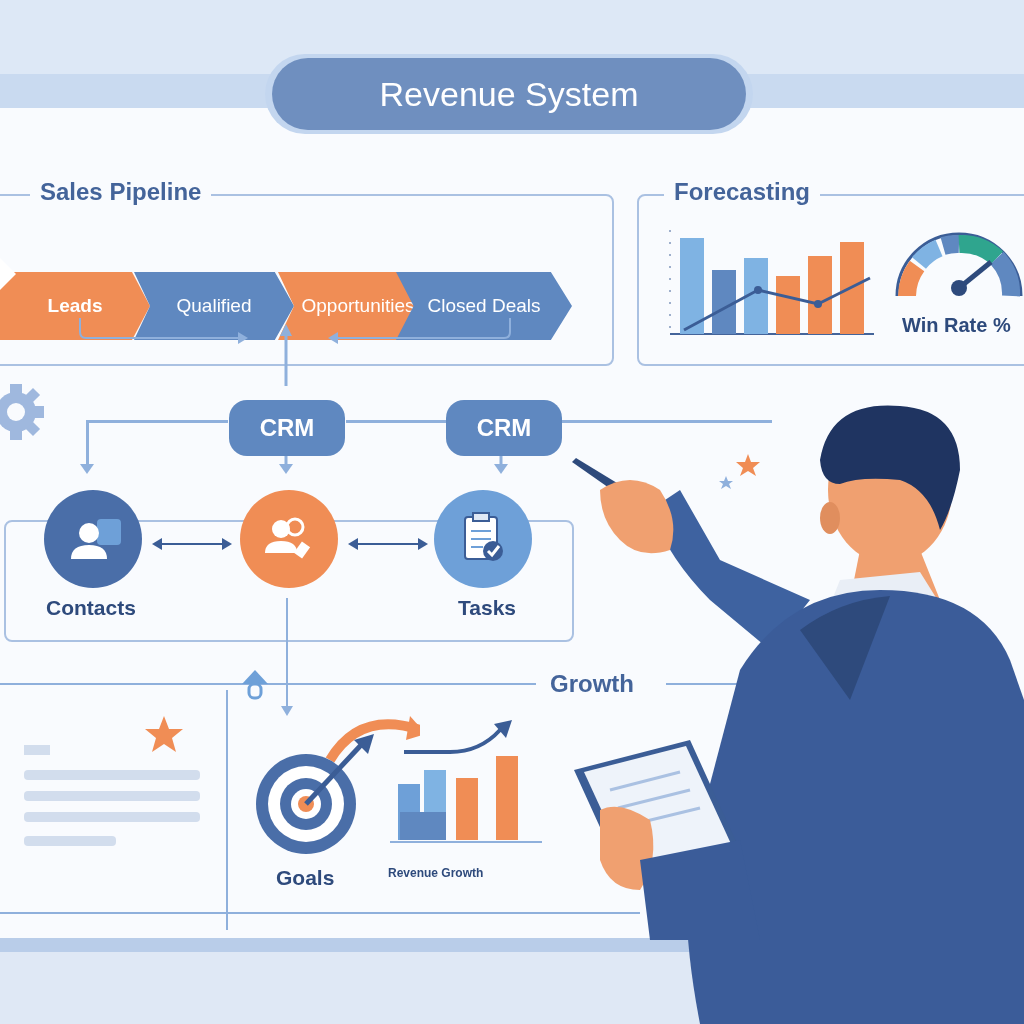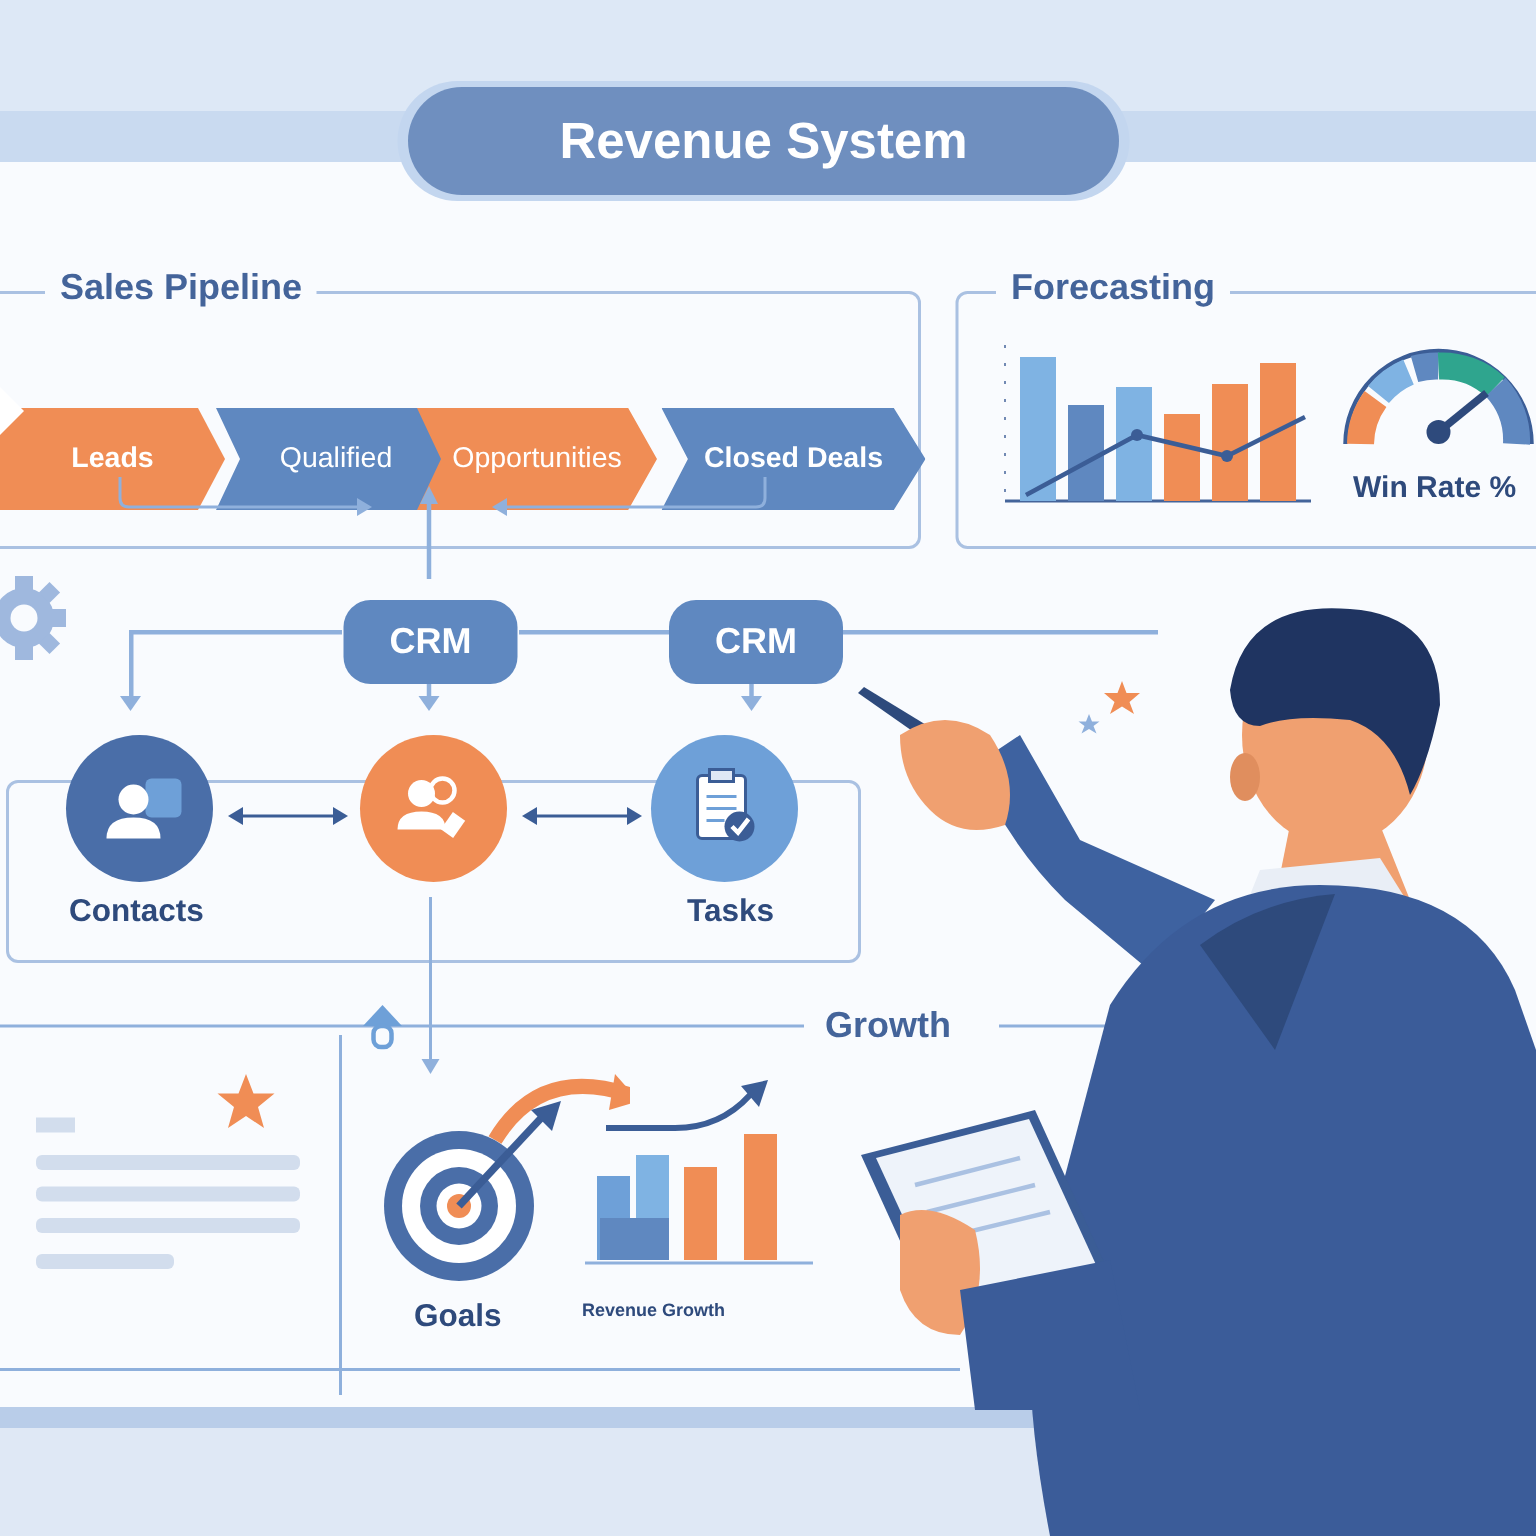--- a/index.html
+++ b/index.html
@@ -3,21 +3,21 @@
 <meta charset="utf-8">
 <style>
   html,body{margin:0;padding:0;}
   body{width:1024px;height:1024px;overflow:hidden;background:#dde8f6;font-family:"Liberation Sans",sans-serif;position:relative;}
   .abs{position:absolute;}
   .board{position:absolute;left:0;top:108px;width:1024px;height:830px;background:#f9fbfe;}
   .topbar{position:absolute;left:0;top:74px;width:1024px;height:34px;background:#c9daf0;border-bottom:4px solid #8fb0dc;}
   .bottombar{position:absolute;left:0;top:938px;width:1024px;height:14px;background:#b9cde9;}
   .floor{position:absolute;left:0;top:952px;width:1024px;height:72px;background:#dfe8f5;}
   .title-pill{position:absolute;left:265px;top:54px;width:488px;height:80px;border-radius:40px;background:#c3d6ef;}
-  .title-inner{position:absolute;left:272px;top:58px;width:474px;height:72px;border-radius:36px;background:#6f8fbf;color:#fff;font-weight:bold;font-size:34px;display:flex;align-items:center;justify-content:center;}
+  .title-inner{position:absolute;left:272px;top:58px;width:474px;height:72px;border-radius:36px;background:#6f8fbf;color:#fff;font-weight:normal;font-size:34px;display:flex;align-items:center;justify-content:center;}
   .section-title{position:absolute;color:#44649a;font-weight:bold;font-size:24px;background:#f9fbfe;padding:0 10px;}
   .frame{position:absolute;border:2px solid #aac1e2;border-radius:8px;}
   .chev{position:absolute;top:240px;height:68px;display:flex;align-items:center;justify-content:center;color:#fff;font-size:19px;margin-top:32px;}
   .orange{background:#f08d55;}
   .blue{background:#5f88c0;}
   .crm{position:absolute;width:116px;height:56px;border-radius:18px;background:#5f88c0;color:#fff;font-weight:bold;font-size:24px;display:flex;align-items:center;justify-content:center;}
   .line{position:absolute;background:#8fb0dc;}
   .circle{position:absolute;width:98px;height:98px;border-radius:50%;display:flex;align-items:center;justify-content:center;}
   .lbl{position:absolute;color:#2e4a7c;font-weight:bold;font-size:21px;}
 </style>
@@ -32,27 +32,27 @@
 <div class="title-pill"></div>
 <div class="title-inner">Revenue System</div>
 
 <div class="frame" style="left:-10px;top:194px;width:620px;height:168px;"></div>
 <div class="section-title" style="left:30px;top:178px;">Sales Pipeline</div>
 
 <div class="chev orange" style="left:0;width:150px;clip-path:polygon(0 0,88% 0,100% 50%,88% 100%,0 100%);">
   <span style="font-weight:bold;">Leads</span>
 </div>
 <div class="abs" style="left:0;top:258px;width:16px;height:32px;background:#fff;clip-path:polygon(0 0,100% 50%,0 100%);"></div>
-<div class="chev blue" style="left:144px;width:160px;clip-path:polygon(0 0,88% 0,100% 50%,88% 100%,0 100%,10% 50%);">
+<div class="chev blue" style="left:134px;width:160px;clip-path:polygon(0 0,88% 0,100% 50%,88% 100%,0 100%,10% 50%);">
   <span>Qualified</span>
 </div>
 <div class="chev orange" style="left:278px;width:160px;clip-path:polygon(0 0,88% 0,100% 50%,88% 100%,0 100%,10% 50%);">
   <span>Opportunities</span>
 </div>
-<div class="chev blue" style="left:441px;width:176px;clip-path:polygon(0 0,88% 0,100% 50%,88% 100%,0 100%,10% 50%);font-weight:bold;">
+<div class="chev blue" style="left:396px;width:176px;clip-path:polygon(0 0,88% 0,100% 50%,88% 100%,0 100%,10% 50%);">
   <span>Closed Deals</span>
 </div>
 
 <svg class="abs" style="left:0;top:310px;" width="620" height="90">
   <path d="M80 8 V22 Q80 28 86 28 H238" stroke="#8fb0dc" stroke-width="2" fill="none"></path>
   <polygon points="238,22 248,28 238,34" fill="#8fb0dc"></polygon>
   <path d="M510 8 V22 Q510 28 504 28 H338" stroke="#8fb0dc" stroke-width="2" fill="none"></path>
   <polygon points="338,22 328,28 338,34" fill="#8fb0dc"></polygon>
   <line x1="286" y1="24" x2="286" y2="76" stroke="#8fb0dc" stroke-width="3"></line>
   <polygon points="280,26 286,14 292,26" fill="#8fb0dc"></polygon>

